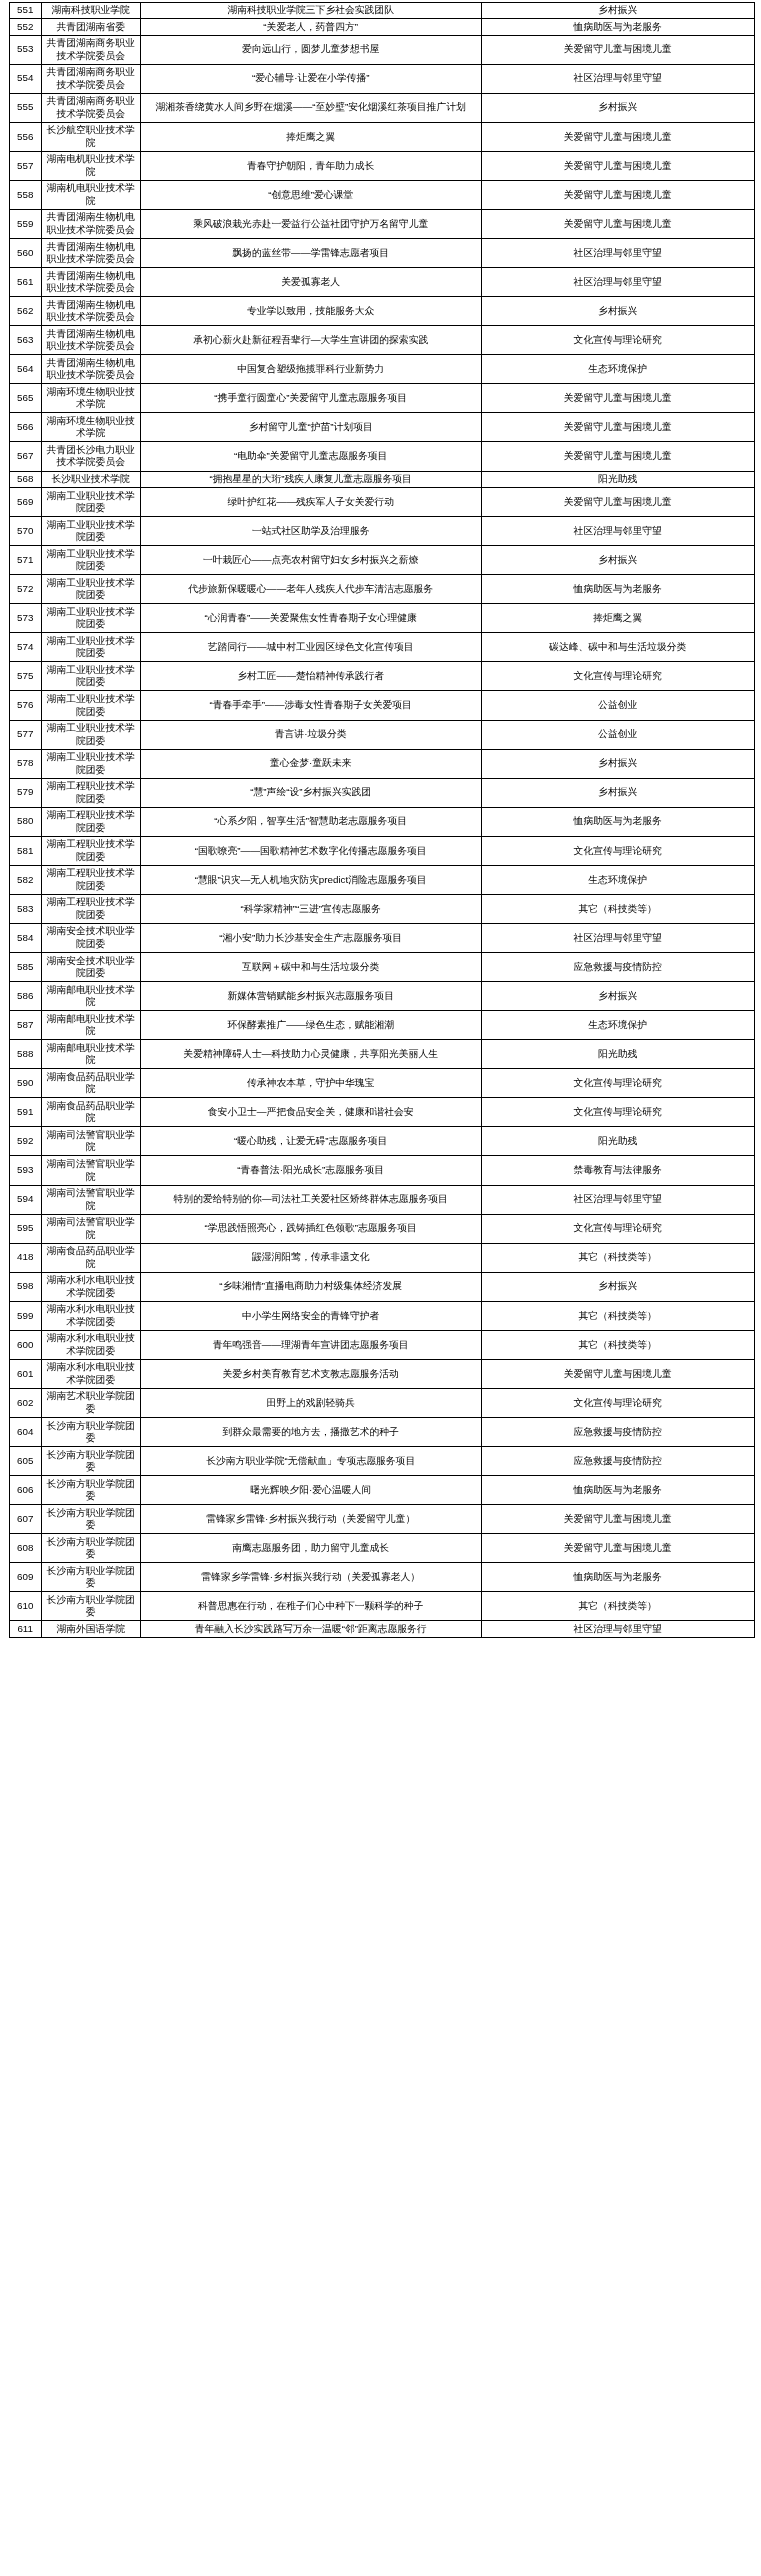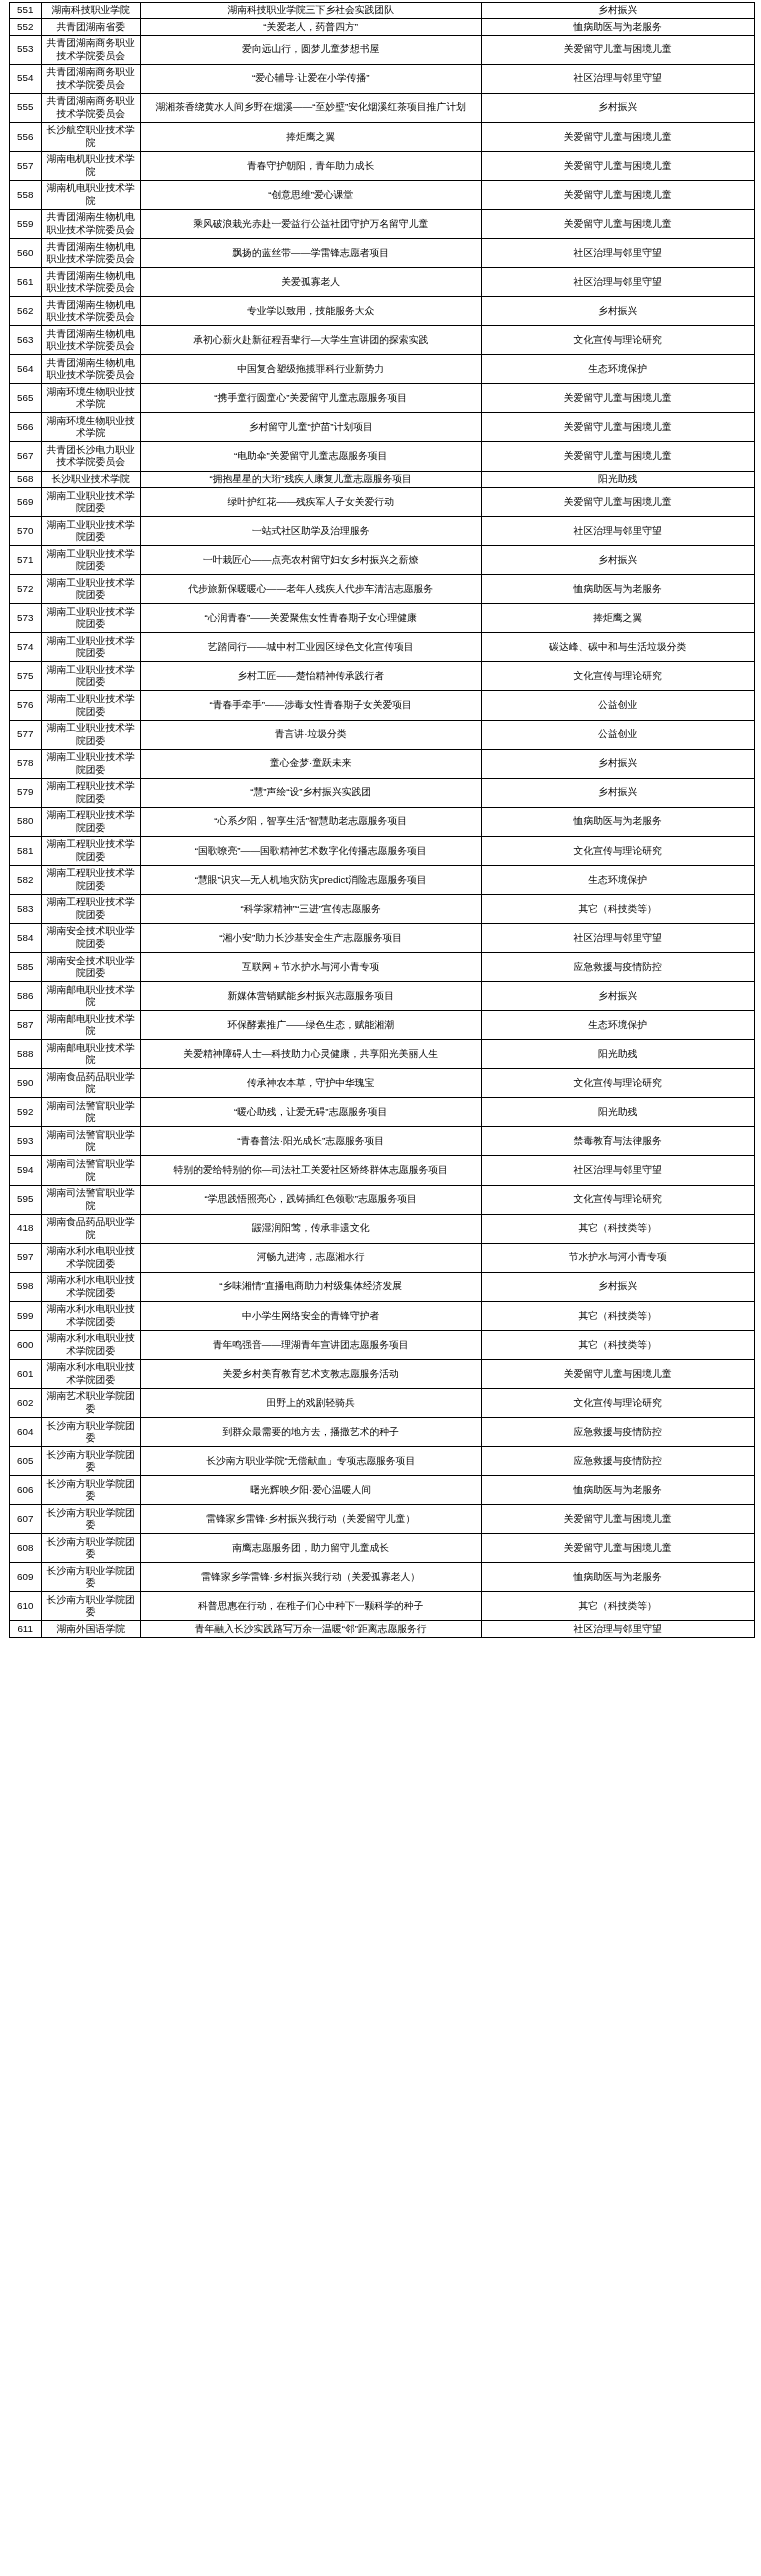--- a/index.html
+++ b/index.html
@@ -227,21 +227,21 @@
         </tr>
         <tr>
           <td class="c-no">584</td>
           <td class="c-org">湖南安全技术职业学院团委</td>
           <td class="c-name">“湘小安”助力长沙基安全生产志愿服务项目</td>
           <td class="c-cat">社区治理与邻里守望</td>
         </tr>
         <tr>
           <td class="c-no">585</td>
           <td class="c-org">湖南安全技术职业学院团委</td>
-          <td class="c-name">互联网＋节水护水与河小青专项</td>
+          <td class="c-name">互联网＋碳中和与生活垃圾分类</td>
           <td class="c-cat">应急救援与疫情防控</td>
         </tr>
         <tr>
           <td class="c-no">586</td>
           <td class="c-org">湖南邮电职业技术学院</td>
           <td class="c-name">新媒体营销赋能乡村振兴志愿服务项目</td>
           <td class="c-cat">乡村振兴</td>
         </tr>
         <tr>
           <td class="c-no">587</td>
@@ -255,20 +255,26 @@
           <td class="c-name">关爱精神障碍人士—科技助力心灵健康，共享阳光美丽人生</td>
           <td class="c-cat">阳光助残</td>
         </tr>
         <tr>
           <td class="c-no">590</td>
           <td class="c-org">湖南食品药品职业学院</td>
           <td class="c-name">传承神农本草，守护中华瑰宝</td>
           <td class="c-cat">文化宣传与理论研究</td>
         </tr>
         <tr>
+          <td class="c-no">591</td>
+          <td class="c-org">湖南食品药品职业学院</td>
+          <td class="c-name">食安小卫士—严把食品安全关，健康和谐社会安</td>
+          <td class="c-cat">文化宣传与理论研究</td>
+        </tr>
+        <tr>
           <td class="c-no">592</td>
           <td class="c-org">湖南司法警官职业学院</td>
           <td class="c-name">“暖心助残，让爱无碍”志愿服务项目</td>
           <td class="c-cat">阳光助残</td>
         </tr>
         <tr>
           <td class="c-no">593</td>
           <td class="c-org">湖南司法警官职业学院</td>
           <td class="c-name">“青春普法·阳光成长”志愿服务项目</td>
           <td class="c-cat">禁毒教育与法律服务</td>
@@ -283,26 +289,20 @@
           <td class="c-no">595</td>
           <td class="c-org">湖南司法警官职业学院</td>
           <td class="c-name">“学思践悟照亮心，践铸插红色领歌”志愿服务项目</td>
           <td class="c-cat">文化宣传与理论研究</td>
         </tr>
         <tr>
           <td class="c-no">418</td>
           <td class="c-org">湖南食品药品职业学院</td>
           <td class="c-name">鼹湿润阳莺，传承非遗文化</td>
           <td class="c-cat">其它（科技类等）</td>
-        </tr>
-        <tr>
-          <td class="c-no">597</td>
-          <td class="c-org">湖南水利水电职业技术学院团委</td>
-          <td class="c-name">河畅九进湾，志愿湘水行</td>
-          <td class="c-cat">节水护水与河小青专项</td>
         </tr>
         <tr>
           <td class="c-no">598</td>
           <td class="c-org">湖南水利水电职业技术学院团委</td>
           <td class="c-name">“乡味湘情”直播电商助力村级集体经济发展</td>
           <td class="c-cat">乡村振兴</td>
         </tr>
         <tr>
           <td class="c-no">599</td>
           <td class="c-org">湖南水利水电职业技术学院团委</td>

